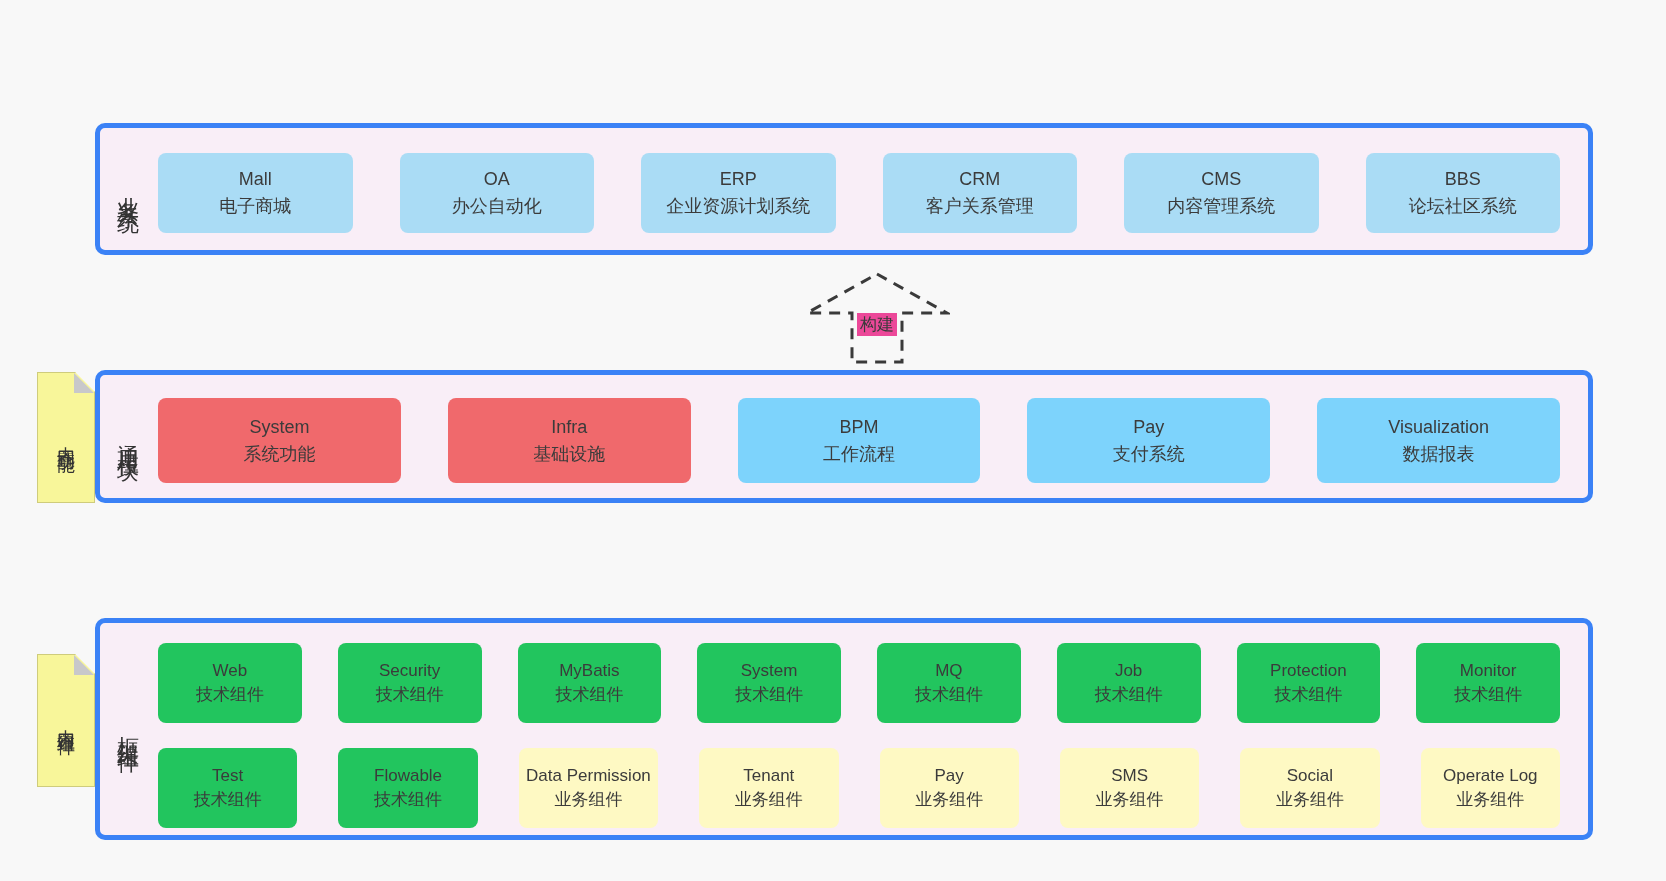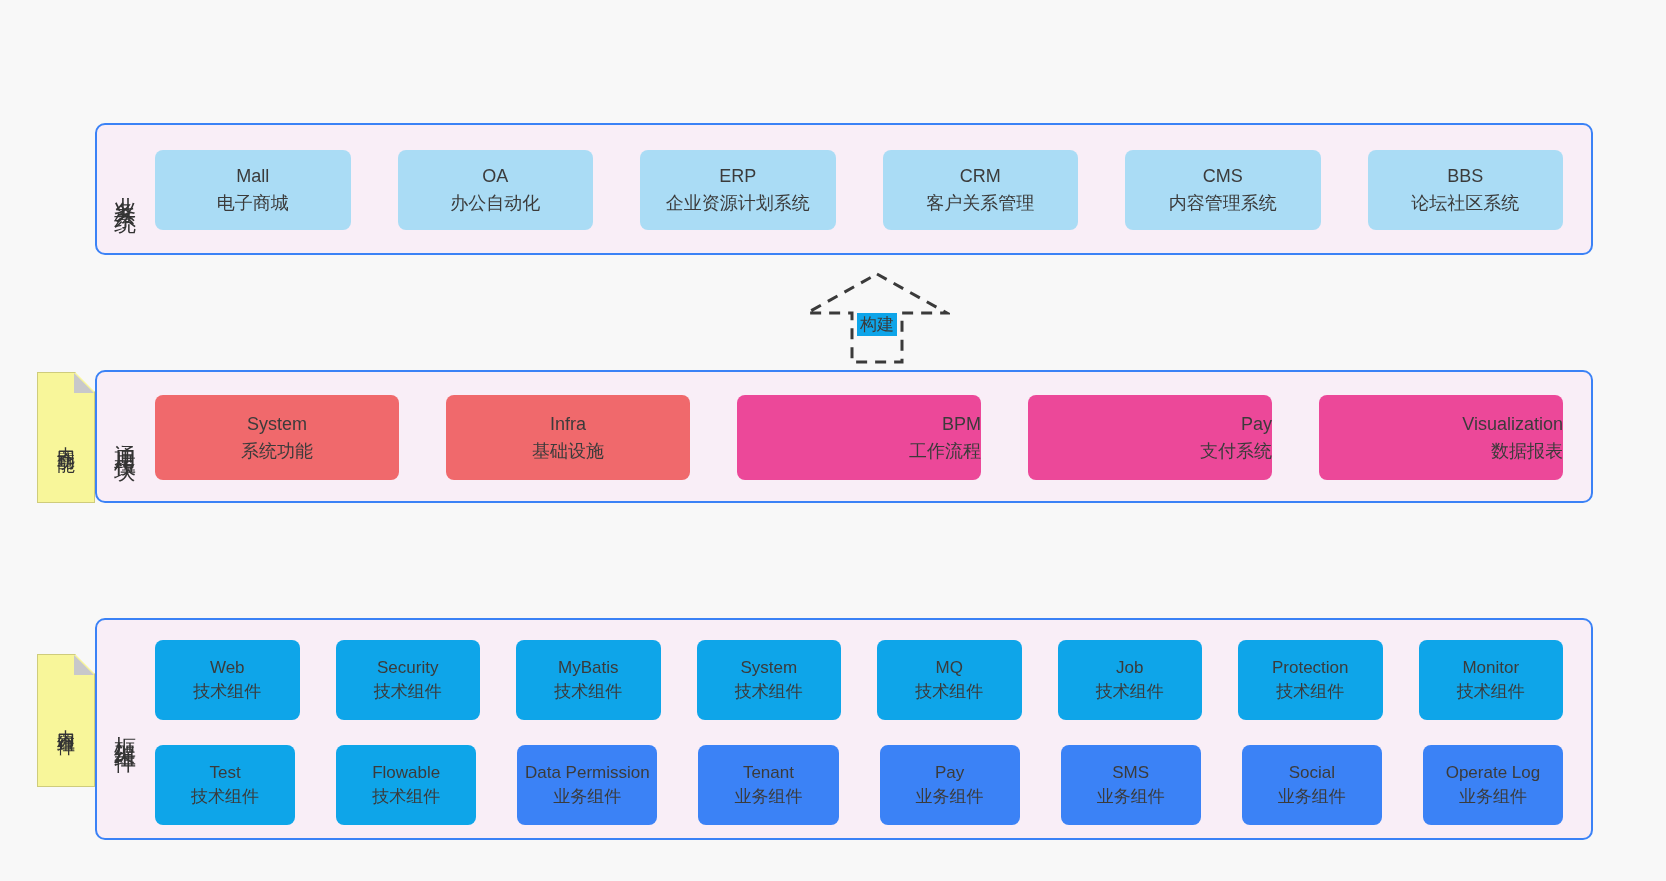--- a/index.html
+++ b/index.html
@@ -8,21 +8,21 @@
     background:#f8f8f8;
     font-family:"Liberation Sans","DejaVu Sans",sans-serif;
     color:#3b3b3b;
   }
   .canvas{position:absolute;inset:0;}
 
   
   .layer{
     position:absolute;
     background:#f9eef7;
-    border:2px solid #3b82f6;
+    border:5px solid #3b82f6;
     border-radius:10px;
     box-sizing:border-box;
     z-index:2;
   }
   #layer-business{left:95px;top:123px;width:1498px;height:132px;}
   #layer-modules {left:95px;top:370px;width:1498px;height:133px;padding-left:34px;}
   #layer-components{left:95px;top:618px;width:1498px;height:222px;}
 
   .vlabel{
     position:absolute;left:0;top:0;bottom:0;width:56px;
@@ -43,23 +43,23 @@
   .box{
     flex:1 1 0;
     border-radius:8px;
     display:flex;flex-direction:column;align-items:center;justify-content:center;
     text-align:center;
   }
   .box .bname,.box .bdesc{display:block;font-size:18px;line-height:27px;}
   .row-c1 .bname,.row-c1 .bdesc,.row-c2 .bname,.row-c2 .bdesc{font-size:17px;line-height:24px;}
   .blue  {background:#aadcf5;}
   .red   {background:#f0696c;}
-  .pink  {background:#ec4899;align-items:flex-end;}
-  .gdark {background:#0ea5e9;}
-  .glight{background:#3b82f6;}
+  .pink  {background:#7dd3fc;}
+  .gdark {background:#22c55e;}
+  .glight{background:#fef9c3;}
 
   
   .sticky{
     position:absolute;width:58px;
     background:#f8f69a;
     border:1px solid #cfcc7c;
     box-sizing:border-box;
     clip-path:polygon(0 0,calc(100% - 20px) 0,100% 20px,100% 100%,0 100%);
     z-index:1;
     display:flex;align-items:center;justify-content:center;
@@ -76,21 +76,21 @@
     font-size:18px;letter-spacing:3px;color:#333;
   }
 
   
   .arrow{position:absolute;z-index:1;}
   #arrow-build{left:804px;top:272px;width:146px;height:92px;}
   #arrow-implement{left:820px;top:517px;width:146px;height:94px;}
   .arrow svg{position:absolute;inset:0;width:100%;height:100%;}
   .arrow-label{
     position:absolute;left:50%;top:45%;transform:translateX(-50%);
-    background:#0ea5e9;padding:0 3px;
+    background:#ec4899;padding:0 3px;
     font-size:17px;color:#3b3b3b;white-space:nowrap;
   }
 </style>
 </head>
 <body>
 
 <div class="canvas">
 
   <div class="sticky" id="sticky-modules">
     <span class="ntext">内置功能</span>

